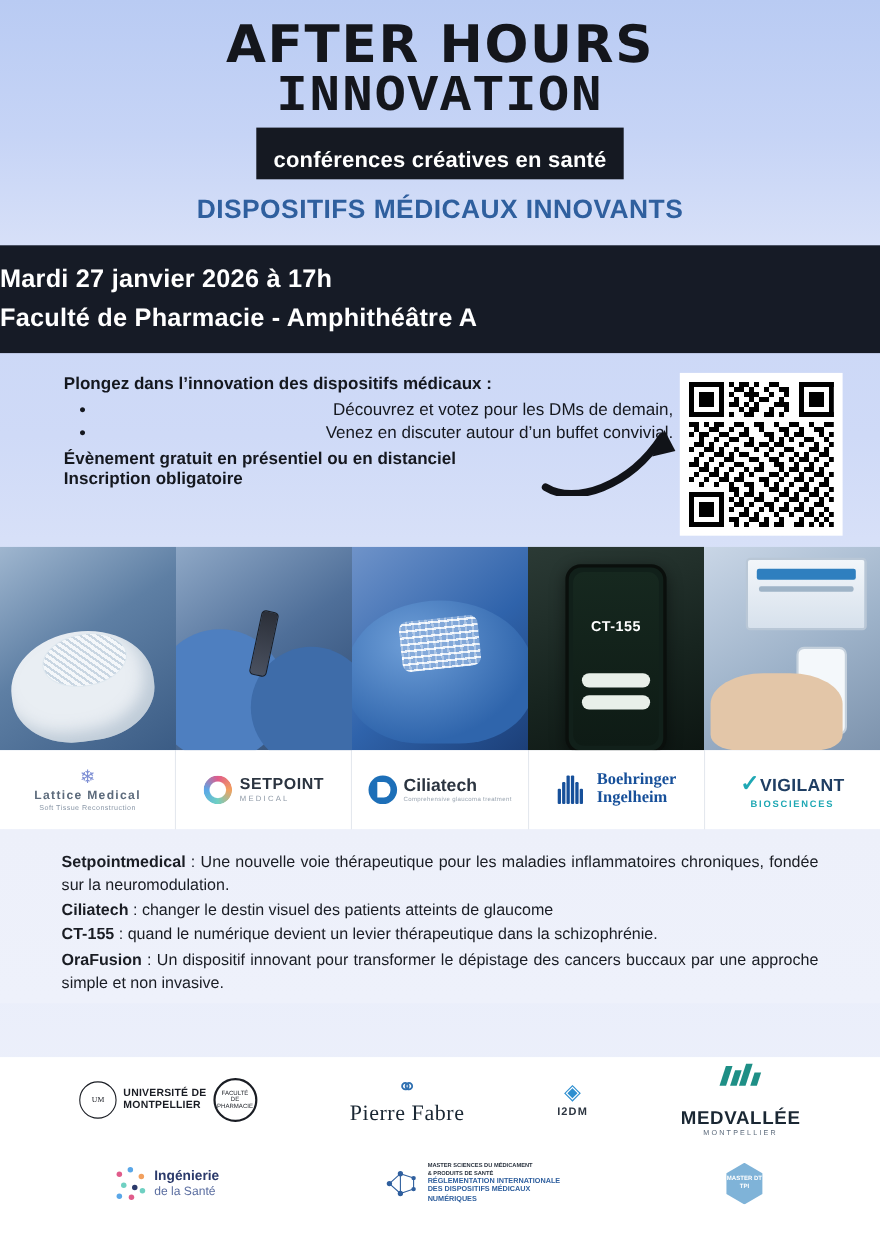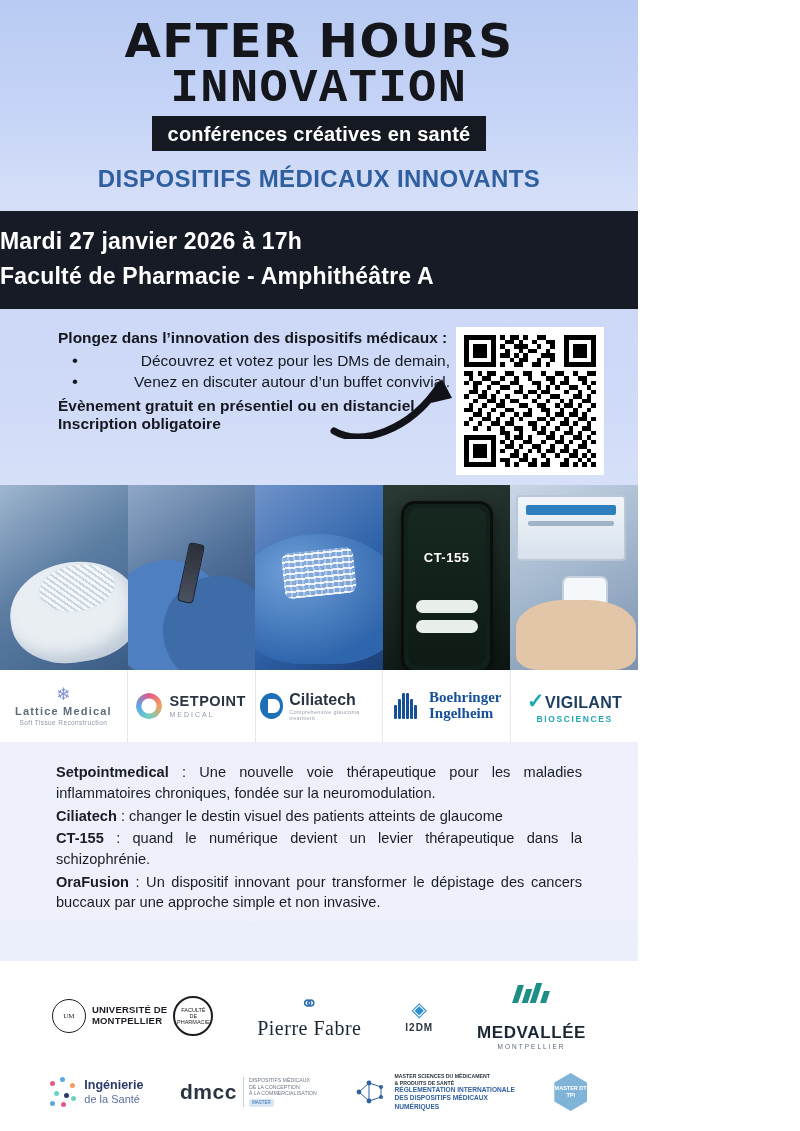--- a/index.html
+++ b/index.html
@@ -4,21 +4,21 @@
 <style>
   * { box-sizing: border-box; margin: 0; padding: 0; }
   html, body {
     width: 800px; height: 1131px;
     font-family: "Liberation Sans", sans-serif;
     background: #ffffff;
     overflow: hidden;
   }
   .poster {
     position: relative;
-    width: 638px; height: 1131px;
+    width: 800px; height: 1131px;
     background: linear-gradient(180deg, #c3d2f5 0%, #cfdaf7 35%, #e7ecfa 60%, #eef1fb 100%);
   }
 
   
   .header {
     padding: 18px 0 8px;
     text-align: center;
     background: linear-gradient(180deg, #b9cbf3 0%, #c6d4f6 55%, #d7e0f8 100%);
   }
   .title-1 {
@@ -37,21 +37,21 @@
     line-height: 0.98;
     font-family: Liberation Mono, monospace;
     margin-top: 2px;
   }
   .subtitle-bar {
     display: inline-block;
     background: #151922;
     color: #ffffff;
     font-size: 20px;
     font-weight: 700;
-    padding: 7px 16px 5px;
+    padding: 19px 16px 5px;
     margin-top: 4px;
     letter-spacing: 0.2px;
   }
   .tagline {
     margin-top: 14px;
     margin-bottom: 10px;
     font-size: 24px;
     font-weight: 700;
     color: #2f5f9e;
     letter-spacing: 0.4px;
@@ -268,21 +268,21 @@
     color: #1a1d24;
     line-height: 1.42;
     margin-bottom: 2px;
     text-align: justify;
   }
   .desc b { font-weight: 700; }
 
   
   .footer {
     background: #ffffff;
-    padding: 16px 30px 10px;
+    padding: 0 30px 10px;
     position: absolute; bottom: 0; left: 0; right: 0;
     height: 170px;
   }
   .frow {
     display: flex; align-items: center; justify-content: space-around;
     height: 78px;
   }
   .frow2 { height: 74px; }
 
   .um { display: flex; align-items: center; gap: 6px; }
@@ -736,29 +736,20 @@
             <i style="left:2px;top:24px;background:#5aa7e8"></i>
           <i style="left:13px;top:25px;background:#e05b8a"></i>
             <i style="left:23px;top:19px;background:#6fd0c2"></i>
         </div>
         <div class="ing-txt">
           <div class="ing-1">Ingénierie</div>
           <div class="ing-2">de la Santé</div>
         </div>
       </div>
 
-      <div class="dmcc">
-        <div class="dmcc-name">dmcc</div>
-        <div class="dmcc-sub">
-          <div>DISPOSITIFS MÉDICAUX</div>
-          <div>DE LA CONCEPTION</div>
-          <div>À LA COMMERCIALISATION</div>
-          <span class="dmcc-badge">MASTER</span>
-        </div>
-      </div>
 
       <div class="rid">
         <svg class="rid-mark" viewBox="0 0 34 30">
           <g stroke="#2f5f9e" stroke-width="1" fill="none">
             <path d="M6 15 L16 6 M6 15 L16 24 M16 6 L28 10 M16 24 L28 20 M16 6 L16 24 M28 10 L28 20"></path>
           </g>
           <g fill="#2f5f9e">
             <circle cx="6" cy="15" r="2.4"></circle>
               <circle cx="16" cy="6" r="2.4"></circle>
               <circle cx="16" cy="24" r="2.4"></circle>

